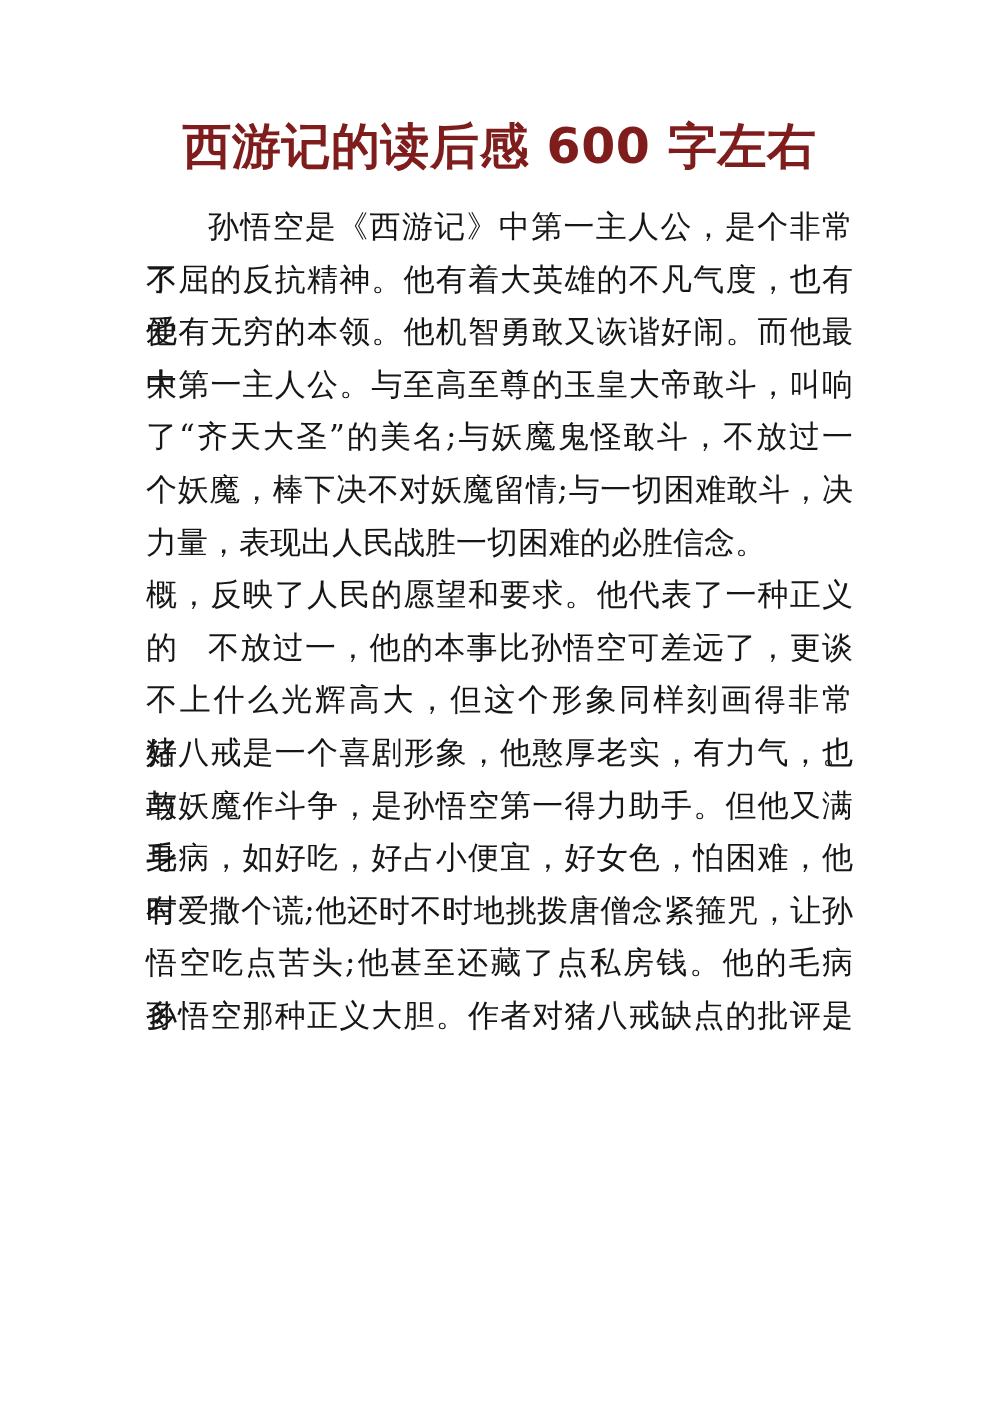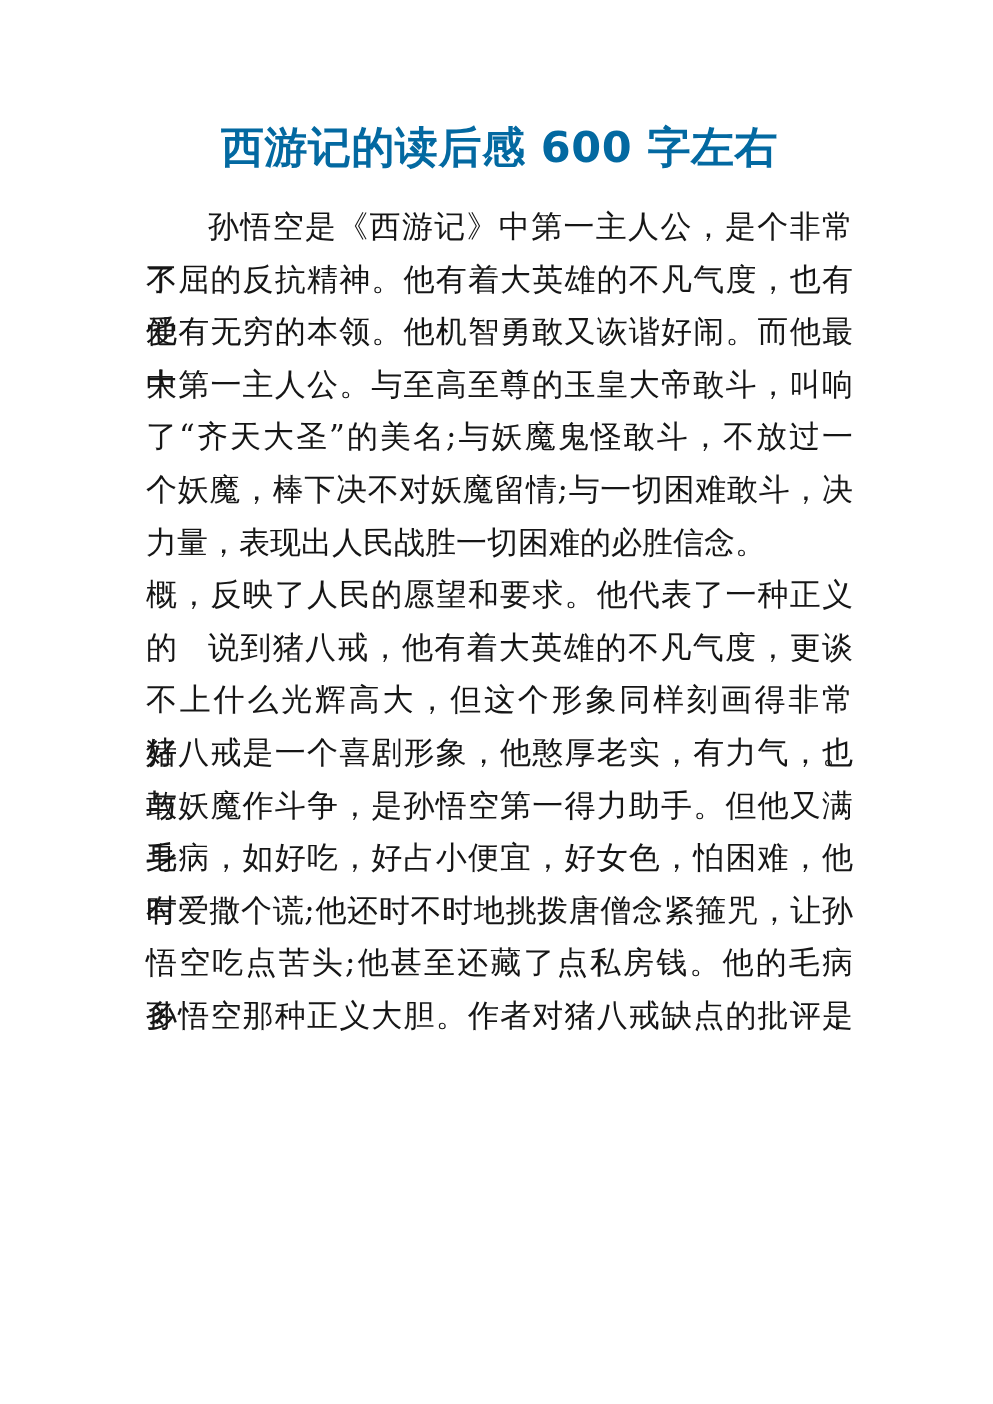--- a/index.html
+++ b/index.html
@@ -15,23 +15,23 @@
     background: #ffffff;
     box-sizing: border-box;
     padding: 116px 140px 0 146px;
     overflow: hidden;
   }
   .doc-title {
     margin: 0 0 22px 0;
     text-align: center;
     font-family: "DejaVu Sans", sans-serif;
     font-weight: bold;
-    font-size: 43px;
+    font-size: 49px;
     line-height: 62px;
-    color: #0369a1;
+    color: #7f1d1d;
     letter-spacing: 0.5px;
     white-space: nowrap;
   }
   .paragraph {
     margin: 0;
     padding: 0;
   }
   .line {
     font-family: "DejaVu Serif", serif;
     font-size: 31px;
@@ -60,21 +60,21 @@
       <div class="line">不屈的反抗精神。他有着大英雄的不凡气度，也有爱</div>
       <div class="line">他有无穷的本领。他机智勇敢又诙谐好闹。而他最大</div>
       <div class="line">中第一主人公。与至高至尊的玉皇大帝敢斗，叫响</div>
       <div class="line">了“齐天大圣”的美名;与妖魔鬼怪敢斗，不放过一</div>
       <div class="line">个妖魔，棒下决不对妖魔留情;与一切困难敢斗，决</div>
       <div class="line last">力量，表现出人民战胜一切困难的必胜信念。</div>
       <div class="line">概，反映了人民的愿望和要求。他代表了一种正义的</div>
     </div>
 
   <div class="paragraph flush-last">
-      <div class="line first">说到猪八戒，他有着大英雄的不凡气度，更谈</div>
+      <div class="line first">不放过一，他的本事比孙悟空可差远了，更谈</div>
       <div class="line">不上什么光辉高大，但这个形象同样刻画得非常好。</div>
       <div class="line">猪八戒是一个喜剧形象，他憨厚老实，有力气，也敢</div>
       <div class="line">与妖魔作斗争，是孙悟空第一得力助手。但他又满身</div>
       <div class="line">毛病，如好吃，好占小便宜，好女色，怕困难，他有</div>
       <div class="line">时爱撒个谎;他还时不时地挑拨唐僧念紧箍咒，让孙</div>
       <div class="line">悟空吃点苦头;他甚至还藏了点私房钱。他的毛病多，</div>
       <div class="line last">孙悟空那种正义大胆。作者对猪八戒缺点的批评是</div>
     </div>
 </div>
 

